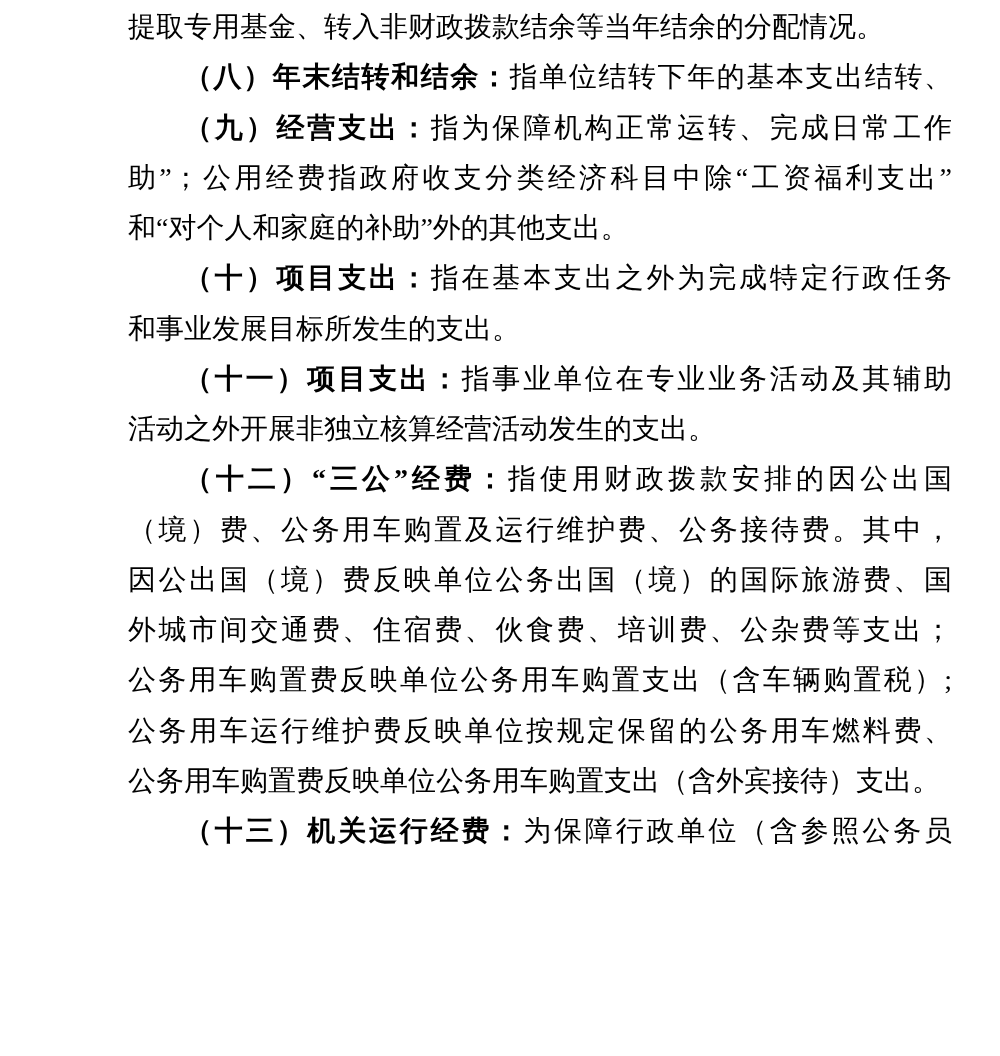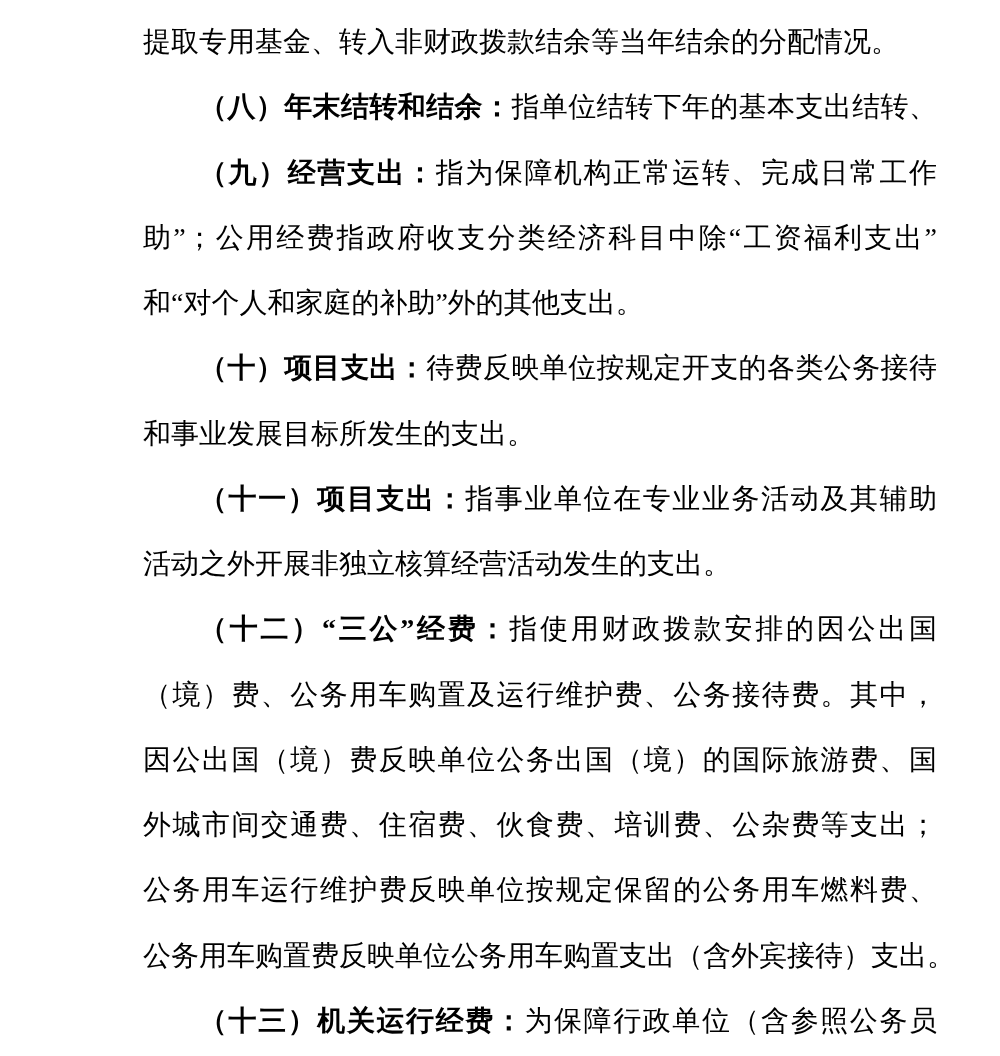--- a/index.html
+++ b/index.html
@@ -13,21 +13,21 @@
     height: 1056px;
     box-sizing: border-box;
     background: #ffffff;
     color: #000000;
     overflow: hidden;
     padding: 2px 48px 0 128px;
     font-family: "Liberation Serif", "DejaVu Serif", serif;
     font-size: 28px;
   }
   .ln {
-    margin: 15px;
+    margin: 0;
     padding: 0;
     height: 50.28px;
     line-height: 50.28px;
     white-space: nowrap;
     letter-spacing: 0;
   }
   
   .just {
     white-space: normal;
     text-align: justify;
@@ -57,36 +57,37 @@
 
 
   <p class="ln just ind"><span class="b">（九）经营支出：</span><span>指为保障机构正常运转、完成日常工作</span></p>
 
 
 
   <p class="ln just"><span>助”；公用经费指政府收支分类经济科目中除“工资福利支出”</span></p>
 
   <p class="ln end"><span>和“对个人和家庭的补助”外的其他支出。</span></p>
 
-  <p class="ln just ind"><span class="b">（十）项目支出：</span><span>待费反映单位按规定开支的各类公务接待</span></p>
+  <p class="ln just ind"><span class="b">（十）项目支出：</span><span>指在基本支出之外为完成特定行政任务</span></p>
 
   <p class="ln end"><span>和事业发展目标所发生的支出。</span></p>
 
   <p class="ln just ind"><span class="b">（十一）项目支出：</span><span>指事业单位在专业业务活动及其辅助</span></p>
 
   <p class="ln end"><span>活动之外开展非独立核算经营活动发生的支出。</span></p>
 
   <p class="ln just ind"><span class="b">（十二）“三公”经费：</span><span>指使用财政拨款安排的因公出国</span></p>
 
   <p class="ln just"><span>（境）费、公务用车购置及运行维护费、公务接待费。其中，</span></p>
 
   <p class="ln just"><span>因公出国（境）费反映单位公务出国（境）的国际旅游费、国</span></p>
 
   <p class="ln just"><span>外城市间交通费、住宿费、伙食费、培训费、公杂费等支出；</span></p>
 
+  <p class="ln just"><span>公务用车购置费反映单位公务用车购置支出（含车辆购置税）;</span></p>
 
   <p class="ln just"><span>公务用车运行维护费反映单位按规定保留的公务用车燃料费、</span></p>
 
 
   <p class="ln end"><span>公务用车购置费反映单位公务用车购置支出（含外宾接待）支出。</span></p>
 
   <p class="ln just ind"><span class="b">（十三）机关运行经费：</span><span>为保障行政单位（含参照公务员</span></p>
 
 </div>
 

